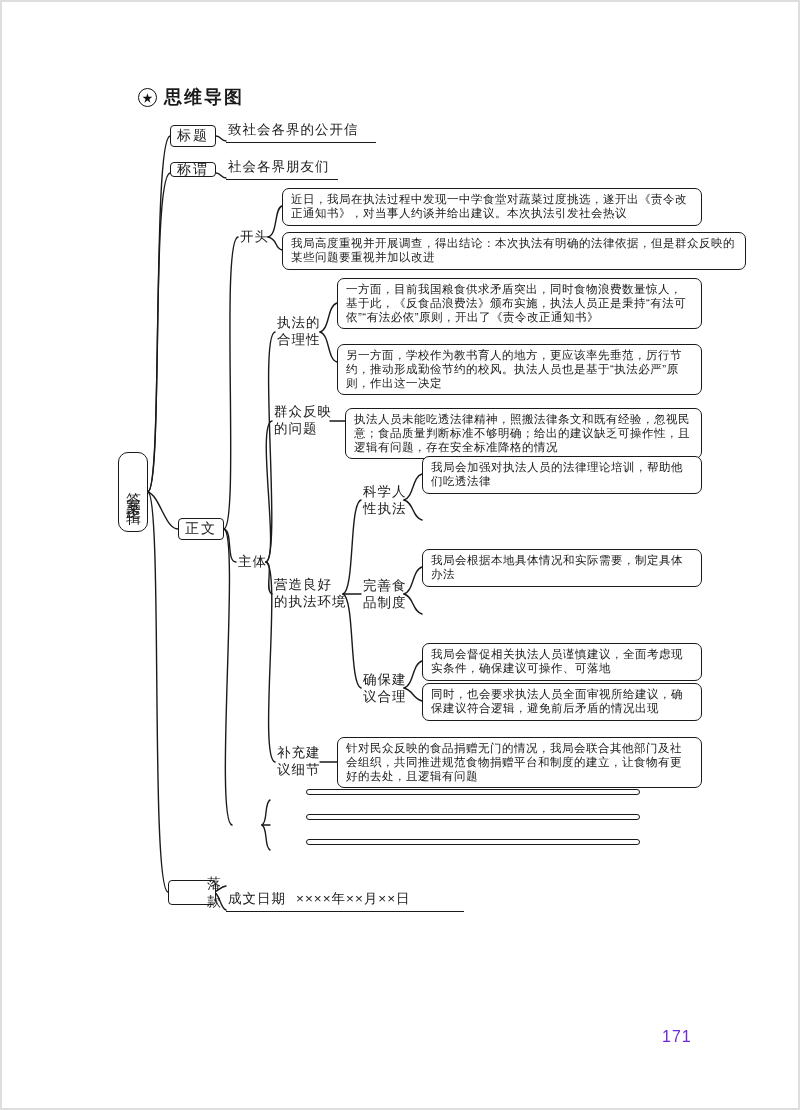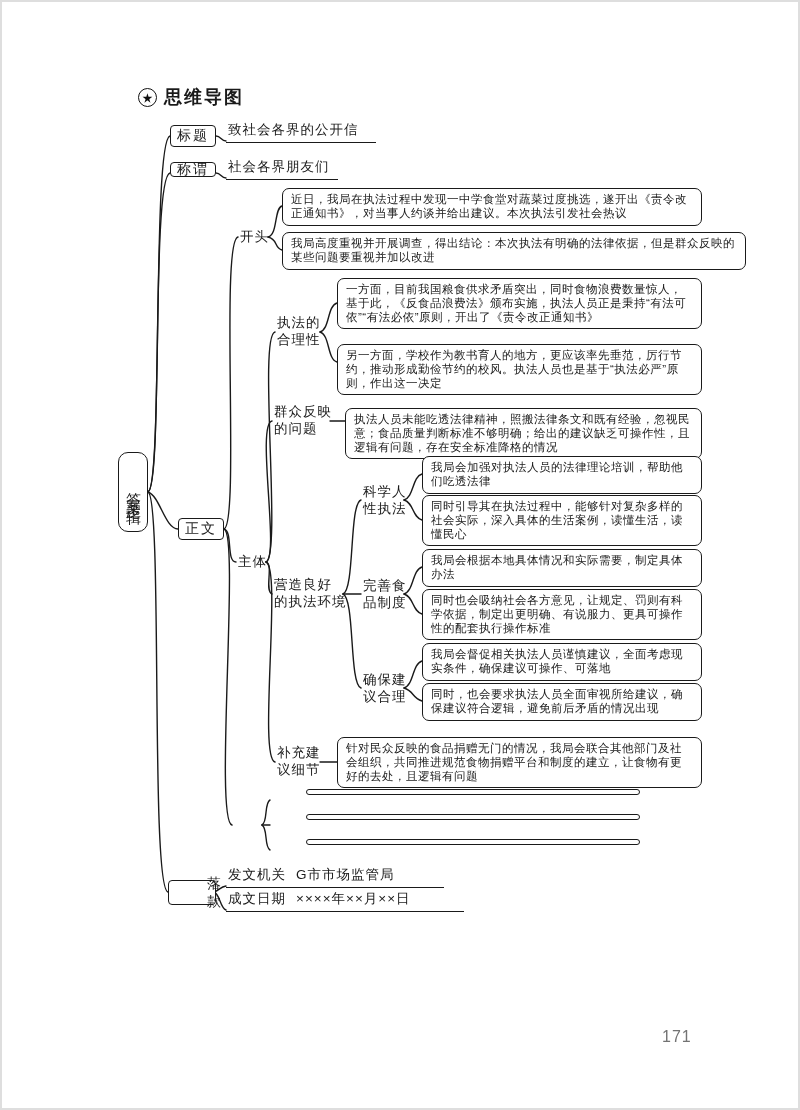--- a/index.html
+++ b/index.html
@@ -30,21 +30,21 @@
     position:absolute;border:1.5px solid #1a1a1a;border-radius:7px;background:#fff;
     font-size:11.5px;line-height:1.2;padding:4px 8px;box-sizing:border-box;letter-spacing:0.5px;
   }
   .para-sm{padding:2px 7px;}
   .uline{
     position:absolute;font-size:13.5px;padding:0 4px 3px 2px;
     border-bottom:1.6px solid #1a1a1a;letter-spacing:1px;box-sizing:border-box;white-space:nowrap;
   }
   .uline .val{margin-left:10px;}
   .rowlbl{position:absolute;font-size:13px;letter-spacing:1px;white-space:nowrap;}
-  .pageno{position:absolute;left:662px;top:1028px;font-size:16px;color:#737373;letter-spacing:1px;}
+  .pageno{position:absolute;left:662px;top:1028px;font-size:16px;color:#6d28d9;letter-spacing:1px;}
 </style>
 </head>
 <body>
 
 <div class="page">
 
   <svg class="wires" width="800" height="1110">
     <path d="M148,492 C163,486 152,140 170,136"></path>
     <path d="M148,492 C163,487 151,177 170,173"></path>
     <path d="M148,492 C160,496 165,529 178,529"></path>
@@ -109,26 +109,24 @@
   <div class="lbl" style="left:274px;top:404px;">群众反映
 的问题</div>
   <div class="para" style="left:345px;top:396px;width:357px;margin-top:12px;">执法人员未能吃透法律精神，照搬法律条文和既有经验，忽视民意；食品质量判断标准不够明确；给出的建议缺乏可操作性，且逻辑有问题，存在安全标准降格的情况</div>
 
   <div class="lbl" style="left:274px;top:577px;">营造良好
 的执法环境</div>
 
   <div class="lbl" style="left:363px;top:484px;">科学人
 性执法</div>
   <div class="para" style="left:422px;top:456px;width:280px;">我局会加强对执法人员的法律理论培训，帮助他们吃透法律</div>
-  <div class="para" style="left:422px;top:495px;width:280px;">同时引导其在执法过程中，能够针对复杂多样的社会实际，深入具体的生活案例，读懂生活，读懂民心</div>
 
   <div class="lbl" style="left:363px;top:578px;">完善食
 品制度</div>
   <div class="para" style="left:422px;top:549px;width:280px;">我局会根据本地具体情况和实际需要，制定具体办法</div>
-  <div class="para" style="left:422px;top:589px;width:280px;">同时也会吸纳社会各方意见，让规定、罚则有科学依据，制定出更明确、有说服力、更具可操作性的配套执行操作标准</div>
 
   <div class="lbl" style="left:363px;top:672px;">确保建
 议合理</div>
   <div class="para" style="left:422px;top:643px;width:280px;">我局会督促相关执法人员谨慎建议，全面考虑现实条件，确保建议可操作、可落地</div>
   <div class="para" style="left:422px;top:683px;width:280px;">同时，也会要求执法人员全面审视所给建议，确保建议符合逻辑，避免前后矛盾的情况出现</div>
 
   <div class="lbl" style="left:277px;top:745px;">补充建
 议细节</div>
   <div class="para" style="left:337px;top:737px;width:365px;">针对民众反映的食品捐赠无门的情况，我局会联合其他部门及社会组织，共同推进规范食物捐赠平台和制度的建立，让食物有更好的去处，且逻辑有问题</div>
 
@@ -136,21 +134,18 @@
 
   <div class="rowlbl" style="left:272px;top:792px;"></div>
   <div class="para para-sm" style="left:306px;top:789px;width:334px;"></div>
 
   <div class="rowlbl" style="left:272px;top:817px;"></div>
   <div class="para para-sm" style="left:306px;top:814px;width:334px;"></div>
 
   <div class="rowlbl" style="left:272px;top:842px;"></div>
   <div class="para para-sm" style="left:306px;top:839px;width:334px;"></div>
 
-  <div class="uline" style="left:226px;top:866px;width:218px;">
-    <span>发文机关</span><span class="val">G市市场监管局</span>
-  </div>
   <div class="uline" style="left:226px;top:890px;width:238px;">
     <span>成文日期</span><span class="val">××××年××月××日</span>
   </div>
 
   <div class="pageno">171</div>
 </div>
 
 </body></html>

